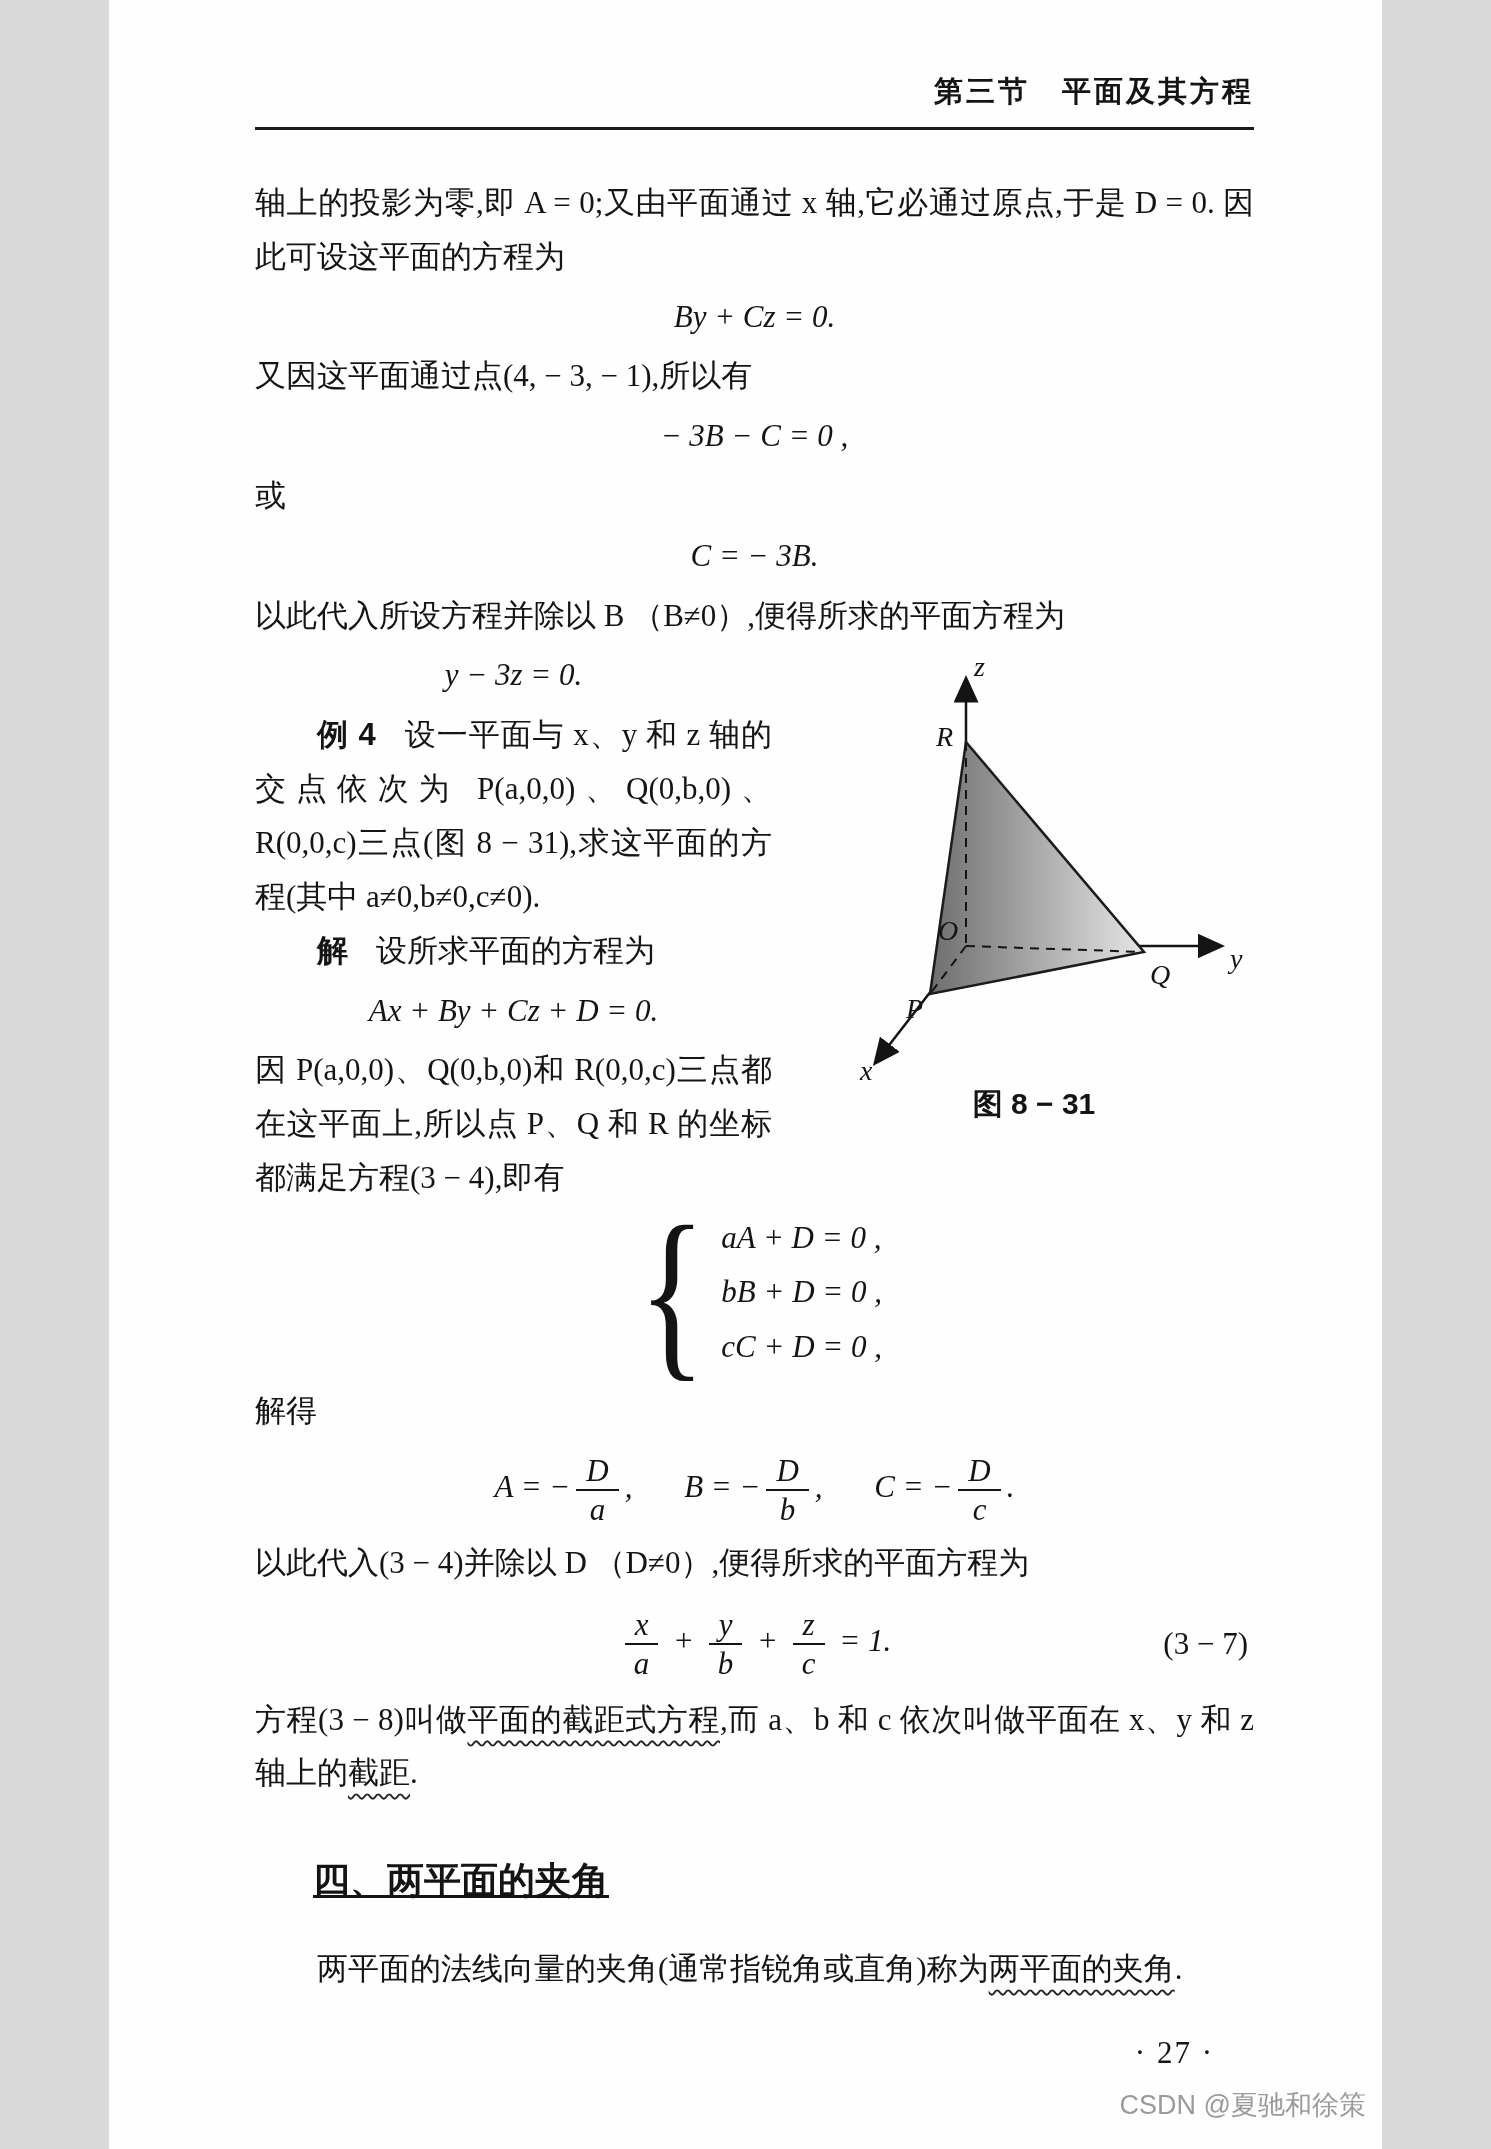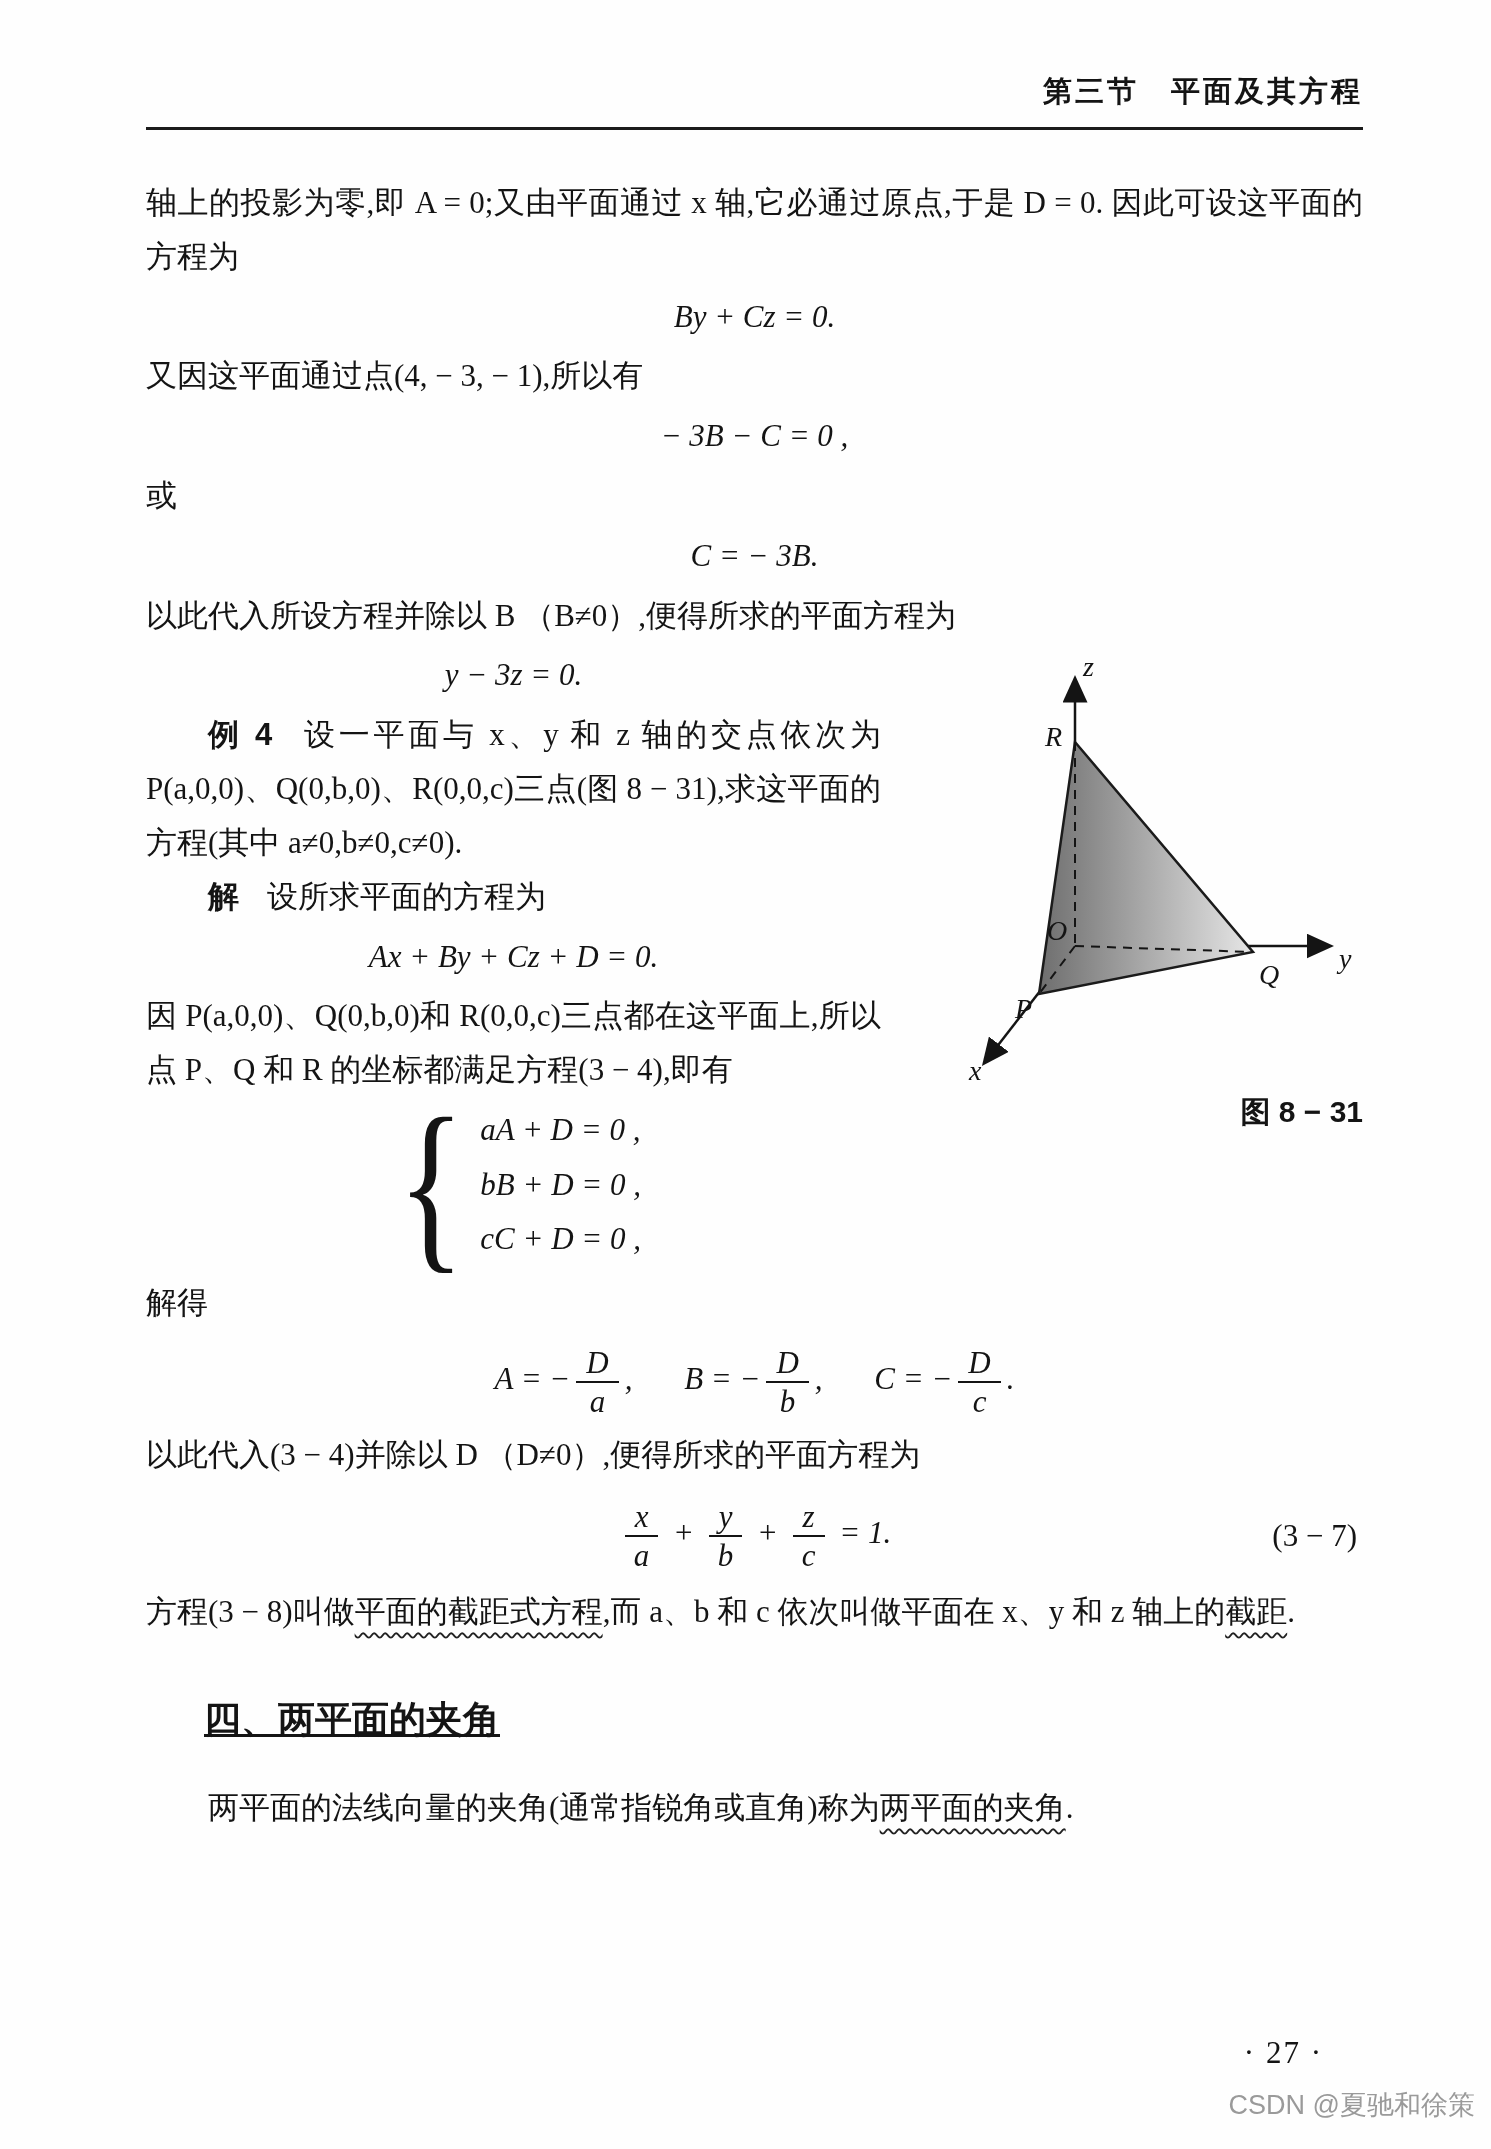--- a/index.html
+++ b/index.html
@@ -1,18 +1,18 @@
 <!DOCTYPE html>
 <html><head>
 <meta charset="utf-8">
 <style>
   html,body{margin:0;padding:0;background:#d9d9d9;}
   .page{
     position:relative;
-    width:1491px;height:2149px;
+    width:1273px;height:2149px;
     margin:0 auto;
     background:#fefefe;
     color:#141414;
     font-family:"Liberation Serif","DejaVu Serif",serif;
     overflow:hidden;
     box-sizing:border-box;
   }
   .content{padding:0 128px 0 146px;}
   .hei{font-family:"Liberation Sans","DejaVu Sans",sans-serif;font-weight:700;}
 
@@ -63,21 +63,21 @@
 
   .section-heading{
     margin:56px 0 36px 58px;
     font-size:37px;
     text-decoration:underline;
   }
 
   
   .figure{float:right;width:440px;margin:4px 0 6px 42px;text-align:center;}
   .figure svg{display:block;}
-  .fig-caption{margin-top:8px;font-size:30px;text-align:right;}
+  .fig-caption{font-size:30px;}
   .axis-label{font-style:italic;font-size:28px;font-family:"Liberation Serif","DejaVu Serif",serif;fill:#141414;}
 
   
   .arc{position:relative;display:inline-block;font-style:italic;font-weight:700;padding:0 2px;}
   .arc::before{
     content:"";position:absolute;left:4px;right:4px;top:-14px;height:11px;
     border:2.5px solid #1b1b1b;border-bottom:none;
     border-radius:100% 100% 0 0;
   }
   .p12{line-height:2.15;}

